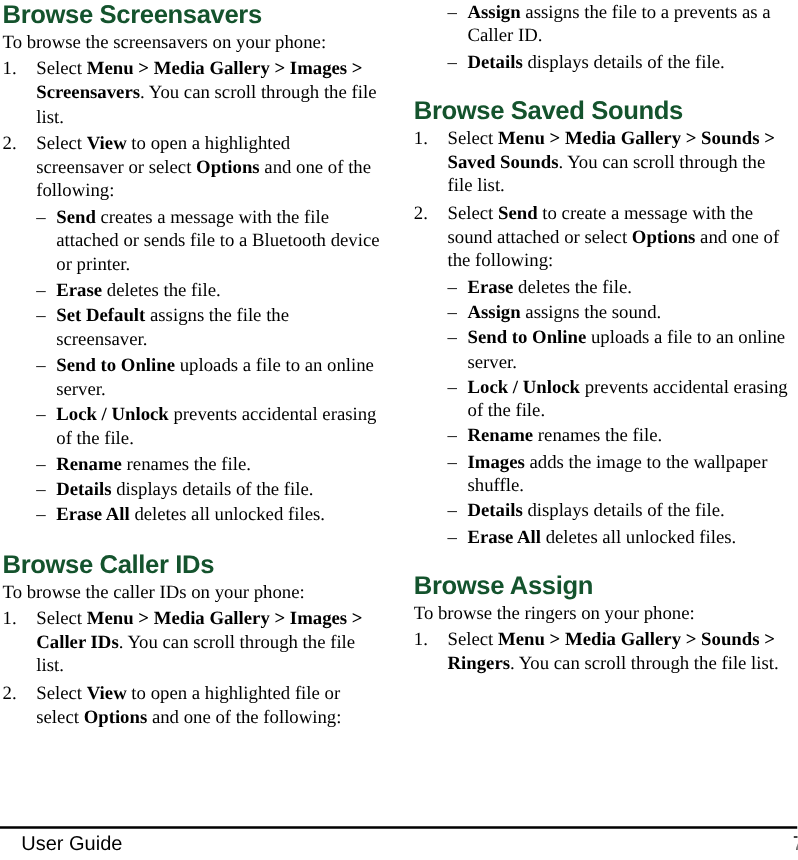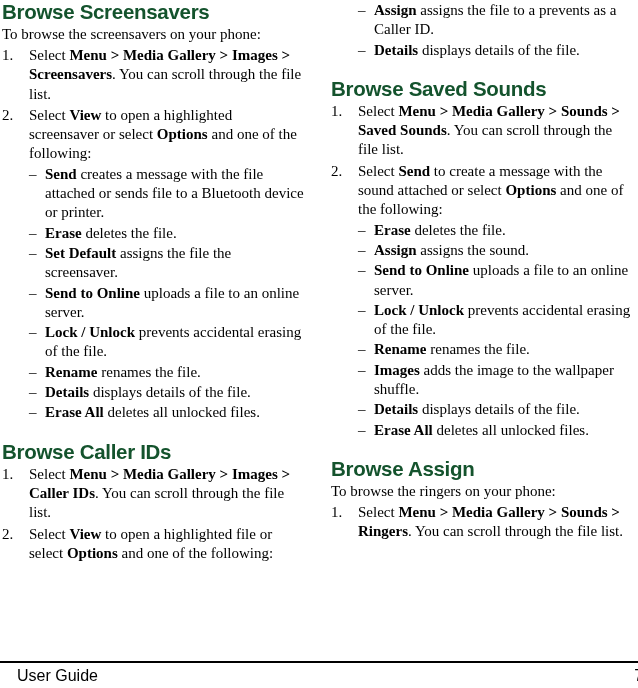--- a/index.html
+++ b/index.html
@@ -165,20 +165,21 @@
                   <li><span class="dash">–</span><b>Send to Online</b><span> uploads a file to an online server.</span></li>
                   <li><span class="dash">–</span><b>Lock / Unlock</b><span> prevents accidental erasing of the file.</span></li>
                   <li><span class="dash">–</span><b>Rename</b><span> renames the file.</span></li>
                   <li><span class="dash">–</span><b>Details</b><span> displays details of the file.</span></li>
                   <li><span class="dash">–</span><b>Erase All</b><span> deletes all unlocked files.</span></li>
                 </ul></li>
             </ol>
           </div>
           <div class="heading-block">
             <h2 class="section-heading">Browse Caller IDs</h2>
+            <p class="intro">To browse the caller IDs on your phone:</p>
             <ol class="steps">
               <li><span class="num">1.</span><span><span>Select </span><b>Menu &gt; Media Gallery &gt; Images &gt; Caller IDs</b><span>. You can scroll through the file list.</span></span></li>
               <li><span class="num">2.</span><span><span>Select </span><b>View</b><span> to open a highlighted file or select </span><b>Options</b><span> and one of the following:</span></span></li>
             </ol>
           </div>
         </div>
     </div>
 
     <div class="col col-right">
       <ul class="subs top-level" id="right-continued">

